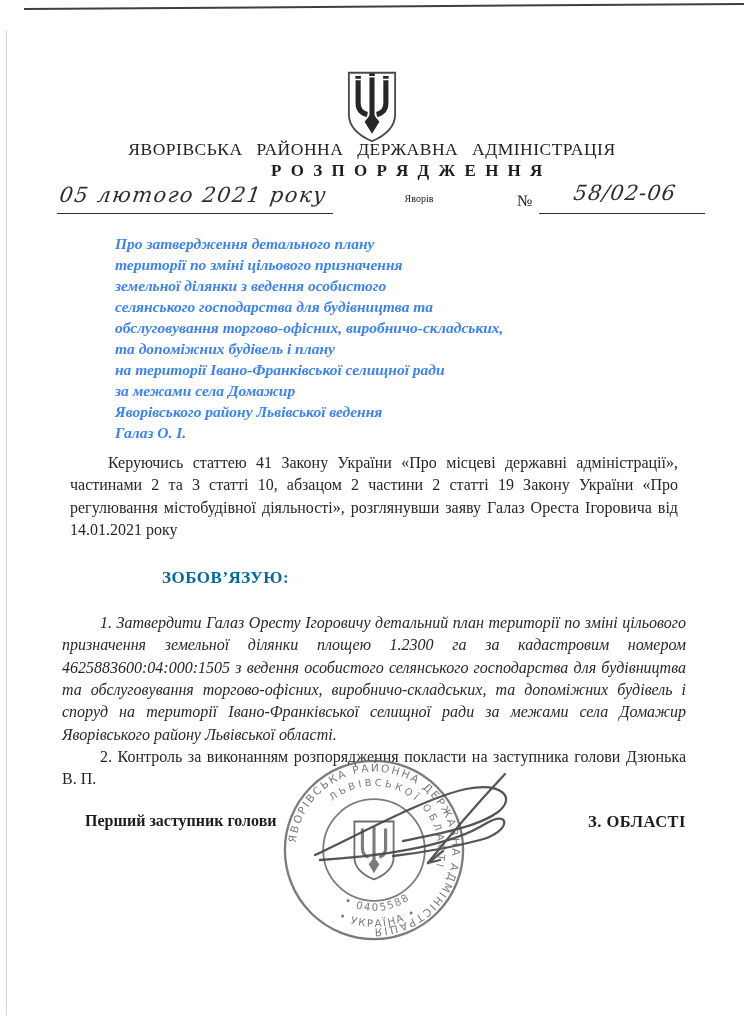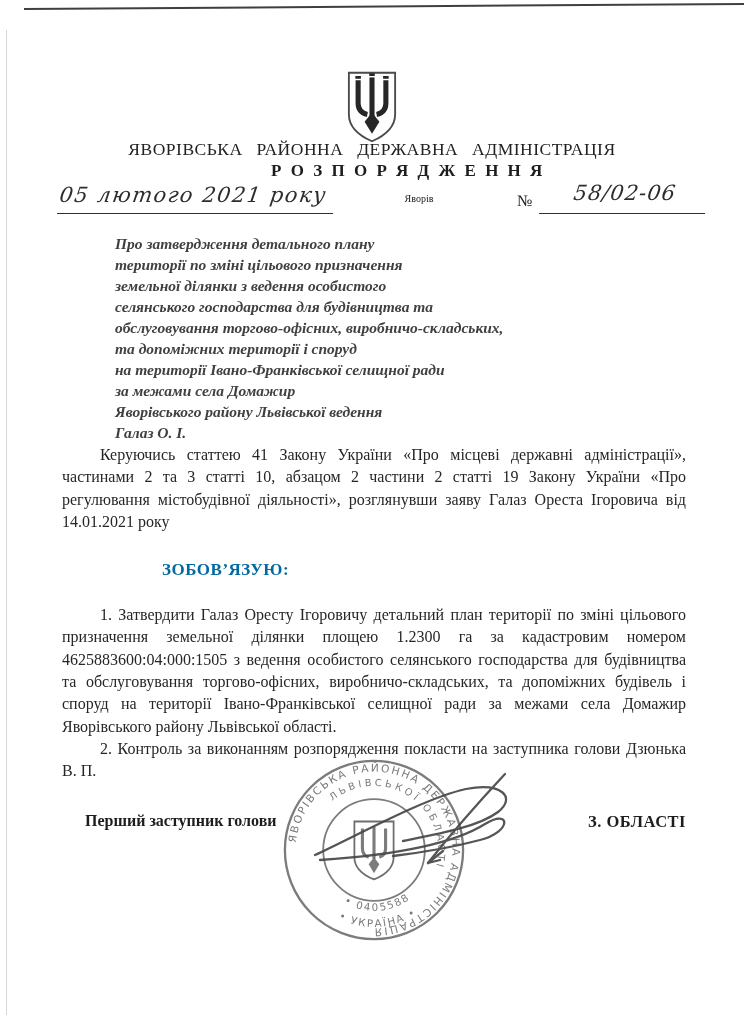--- a/index.html
+++ b/index.html
@@ -54,37 +54,37 @@
     position:absolute;left:539px;top:0px;width:166px;height:32px;
     font-size:21px;letter-spacing:1px;text-align:center;
     transform:skewX(-8deg);transform-origin:left bottom;
     border-bottom:1.6px solid #2f2f2f;
     white-space:nowrap;
   }
   
   .subject{
     position:absolute;left:115px;top:233px;width:500px;
     font-weight:bold;font-style:italic;font-size:15.5px;line-height:21px;
-    color:#404040;
+    color:#3b82f6;
   }
   
   .content{position:absolute;left:62px;top:444px;width:624px;}
   .preamble{
     text-align:justify;text-indent:38px;
-    font-size:16px;line-height:22.3px;margin:0;
+    font-size:16px;line-height:22.3px;margin:8px;
   }
   .directive{
     margin:27px 0 0 100px;font-weight:bold;font-size:17px;color:#0369a1;
     letter-spacing:0.5px;
   }
   .item{
     text-align:justify;text-indent:38px;
     font-size:16px;line-height:22.3px;margin:0;
   }
-  .item-1{margin-top:24px;}
+  .item-1{margin-top:24px;font-style:italic;}
   .item-2{margin-top:0px;}
   
   .sig-row{
     position:absolute;left:62px;top:812px;width:624px;height:24px;z-index:1;
   }
   .sig-title{
     position:absolute;left:23px;top:0;font-weight:bold;font-size:16px;color:#1d1d1d;
   }
   .sig-name{
     position:absolute;right:0px;top:0;font-weight:bold;font-size:16.5px;color:#1d1d1d;
@@ -121,21 +121,21 @@
     <div class="num-label">№</div>
     <div class="hand num-hand">58/02-06</div>
   </div>
 
   <div class="subject">
     <div>Про затвердження детального плану</div>
     <div>території по зміні цільового призначення</div>
     <div>земельної ділянки з ведення особистого</div>
     <div>селянського господарства для будівництва та</div>
     <div>обслуговування торгово-офісних, виробничо-складських,</div>
-    <div>та допоміжних території і споруд</div>
+    <div>та допоміжних будівель і плану</div>
     <div>на території Івано-Франківської селищної ради</div>
     <div>за межами села Домажир</div>
     <div>Яворівського району Львівської ведення</div>
     <div>Галаз О. І.</div>
   </div>
 
   <div class="content">
     <p class="preamble">Керуючись статтею 41 Закону України «Про місцеві державні адміністрації», частинами 2 та 3 статті 10, абзацом 2 частини 2 статті 19 Закону України «Про регулювання містобудівної діяльності», розглянувши заяву Галаз Ореста Ігоровича від 14.01.2021 року</p>
     <div class="directive">ЗОБОВ’ЯЗУЮ:</div>
     <p class="item item-1">1. Затвердити Галаз Оресту Ігоровичу детальний план території по зміні цільового призначення земельної ділянки площею 1.2300 га за кадастровим номером 4625883600:04:000:1505 з ведення особистого селянського господарства для будівництва та обслуговування торгово-офісних, виробничо-складських, та допоміжних будівель і споруд на території Івано-Франківської селищної ради за межами села Домажир Яворівського району Львівської області.</p>

